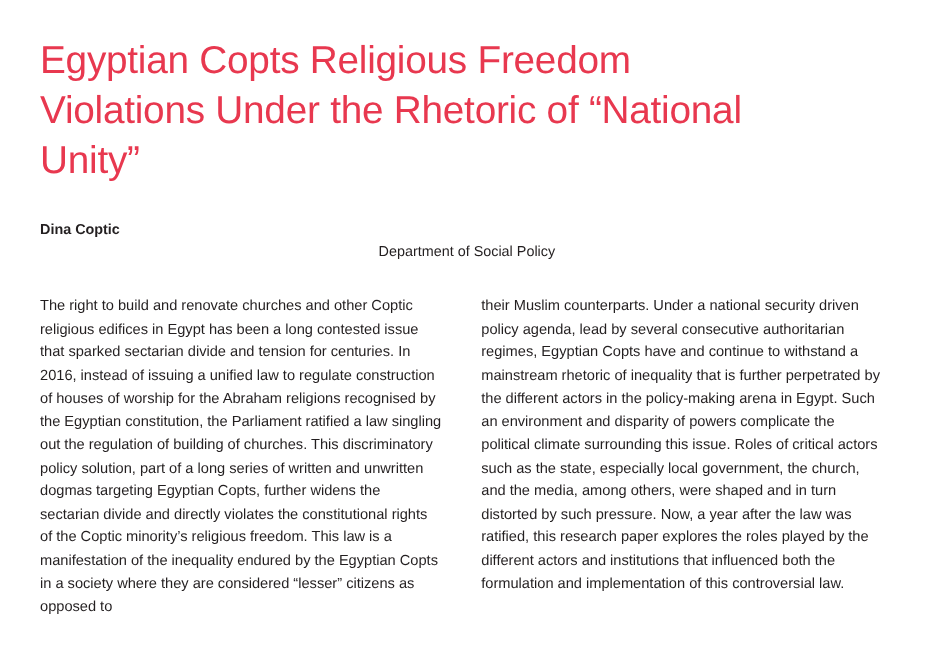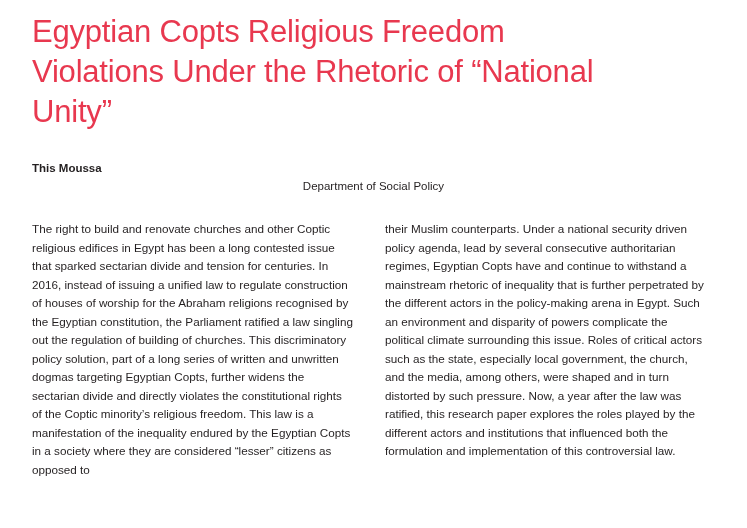--- a/index.html
+++ b/index.html
@@ -12,21 +12,21 @@
     background: #ffffff;
     font-family: "Liberation Sans", sans-serif;
     color: #231f20;
     overflow: hidden;
   }
   .page {
     position: relative;
     width: 747px;
     height: 528px;
     box-sizing: border-box;
-    padding: 12px 32px 0 32px;
+    padding: 28px 32px 0 32px;
   }
   .title {
     color: #e8384f;
     font-size: 31px;
     line-height: 40px;
     font-weight: 400;
     letter-spacing: -0.2px;
     margin: 0 0 0 0;
     max-width: 600px;
   }
@@ -64,21 +64,21 @@
   }
 </style>
 </head>
 <body>
 
 <div class="page">
 
   <h1 class="title">Egyptian Copts Religious Freedom Violations Under the Rhetoric of “National Unity”</h1>
 
   <div class="byline">
-    <p class="author">This Moussa</p>
+    <p class="author">Dina Coptic</p>
     <p class="affiliation">Department of Social Policy</p>
   </div>
 
   <div class="columns">
     <div class="column">
       <p class="body-text">The right to build and renovate churches and other Coptic religious edifices in Egypt has been a long contested issue that sparked sectarian divide and tension for centuries. In 2016, instead of issuing a unified law to regulate construction of houses of worship for the Abraham religions recognised by the Egyptian constitution, the Parliament ratified a law singling out the regulation of building of churches. This discriminatory policy solution, part of a long series of written and unwritten dogmas targeting Egyptian Copts, further widens the sectarian divide and directly violates the constitutional rights of the Coptic minority’s religious freedom. This law is a manifestation of the inequality endured by the Egyptian Copts in a society where they are considered “lesser” citizens as opposed to</p>
     </div>
     <div class="column">
       <p class="body-text">their Muslim counterparts. Under a national security driven policy agenda, lead by several consecutive authoritarian regimes, Egyptian Copts have and continue to withstand a mainstream rhetoric of inequality that is further perpetrated by the different actors in the policy-making arena in Egypt. Such an environment and disparity of powers complicate the political climate surrounding this issue. Roles of critical actors such as the state, especially local government, the church, and the media, among others, were shaped and in turn distorted by such pressure. Now, a year after the law was ratified, this research paper explores the roles played by the different actors and institutions that influenced both the formulation and implementation of this controversial law.</p>
     </div>

